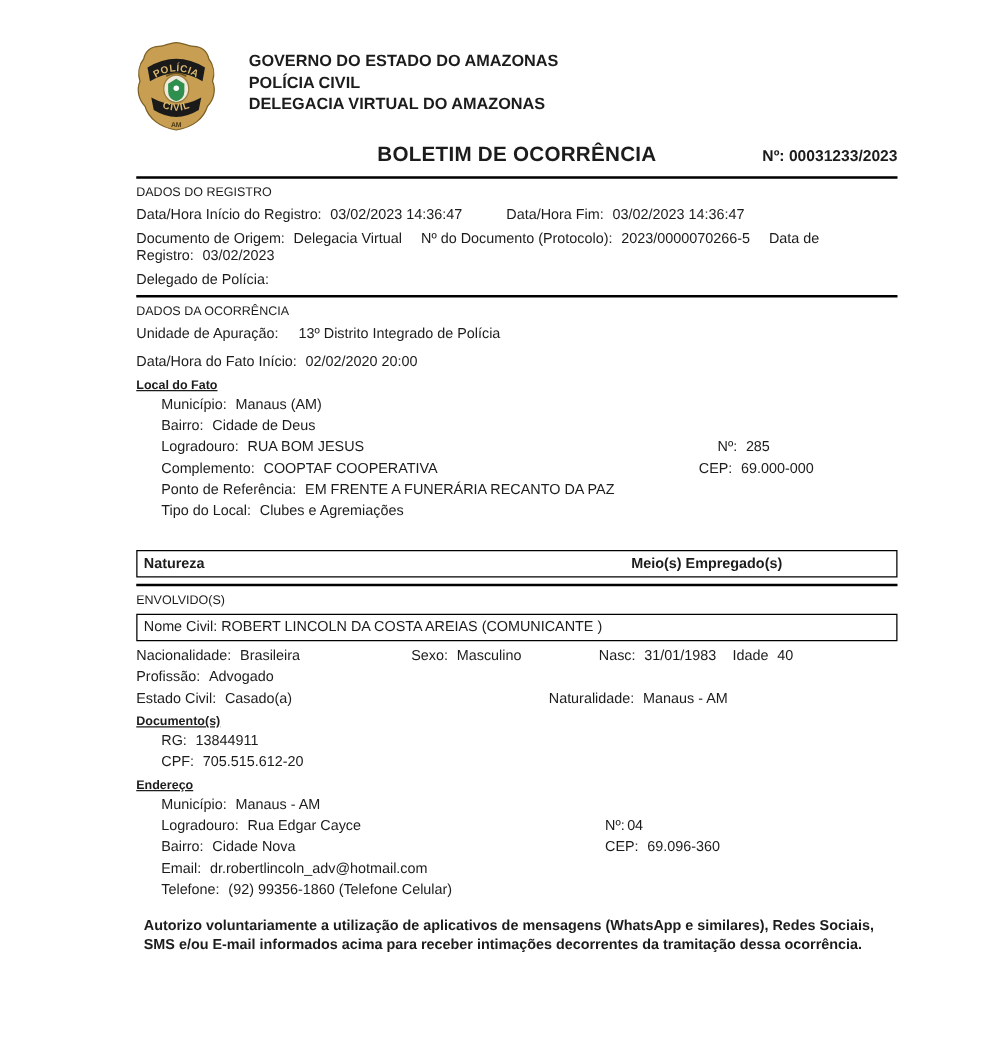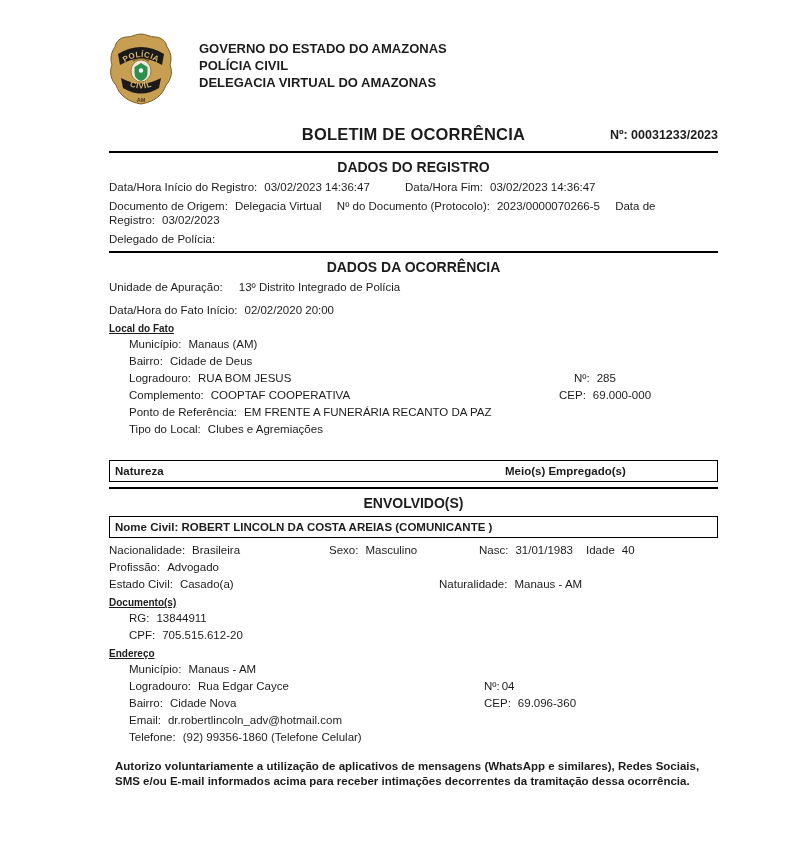--- a/index.html
+++ b/index.html
@@ -7,28 +7,28 @@
   body { font-family:"Liberation Sans","DejaVu Sans",sans-serif; color:#1c1c1c; }
   .page { width:792px; height:848px; padding:33px 74px 0 109px; overflow:hidden; }
   .content { width:609px; position:relative; }
 
   
   .masthead { display:flex; gap:26px; height:74px; }
   .badge-svg { width:64px; height:72px; flex:0 0 auto; }
   .org { padding-top:7px; font-weight:bold; font-size:13px; line-height:17px; }
 
   
-  .title-row { position:relative; margin-top:18px; height:20px; }
+  .title-row { position:relative; margin-top:8px; height:20px; }
   .doc-title { text-align:center; font-weight:bold; font-size:16.5px; letter-spacing:0.2px; }
   .doc-number { position:absolute; right:0; top:3px; font-size:12.5px;font-weight:bold; }
 
   .hr  { border:none; border-top:2px solid #000; margin-top:6px; }
   .hr-mid { border:none; border-top:2px solid #000; margin-top:5px; }
 
-  .section-title { text-align:center; font-weight:bold; font-size:14px; margin:6px 0 5px; }
+  .section-title { text-align:left; font-weight:normal; font-size:10px; margin:6px 0 5px; }
 
   .row { position:relative; font-size:11.5px; line-height:14px; margin:3px 0; }
   .row-lg { margin:5px 0; }
   .gap-top { margin-top:9px; }
   .indent { padding-left:20px; }
   .lbl { }
   .val { margin-left:7px; }
   .group-inline { margin-left:32px; }
   .group-inline-sm { margin-left:12px; }
   .abs { position:absolute; top:0; }
@@ -36,21 +36,21 @@
 
   
   .nat-table { margin-top:24px; }
   .nat-head { position:relative; border:1.5px solid #000; padding:3px 5px; font-weight:bold; font-size:11.5px; line-height:14px; }
   .nat-row { position:relative; padding:8px 5px 9px; font-size:11.5px; line-height:14px; }
   .nat-col2 { position:absolute; left:395px; top:inherit; }
   .nat-head .nat-col2 { top:3px; }
   .nat-row .nat-col2 { top:8px; }
 
   
-  .name-box { border:1.5px solid #000; font-weight:bold; font-size:11.5px; line-height:14px; padding:3px 5px; margin:0 0 5px; }
+  .name-box { border:1.5px solid #000; font-weight:normal; font-size:11.5px; line-height:14px; padding:3px 5px; margin:0 0 5px; }
   .auth { font-weight:bold; font-size:11.5px; line-height:15px; margin:15px 0 0; padding:0 6px; }
 </style>
 </head>
 <body>
 
 <div class="page">
   <div class="content">
 
     <div class="masthead">
       <svg class="badge-svg" viewBox="0 0 64 72">

